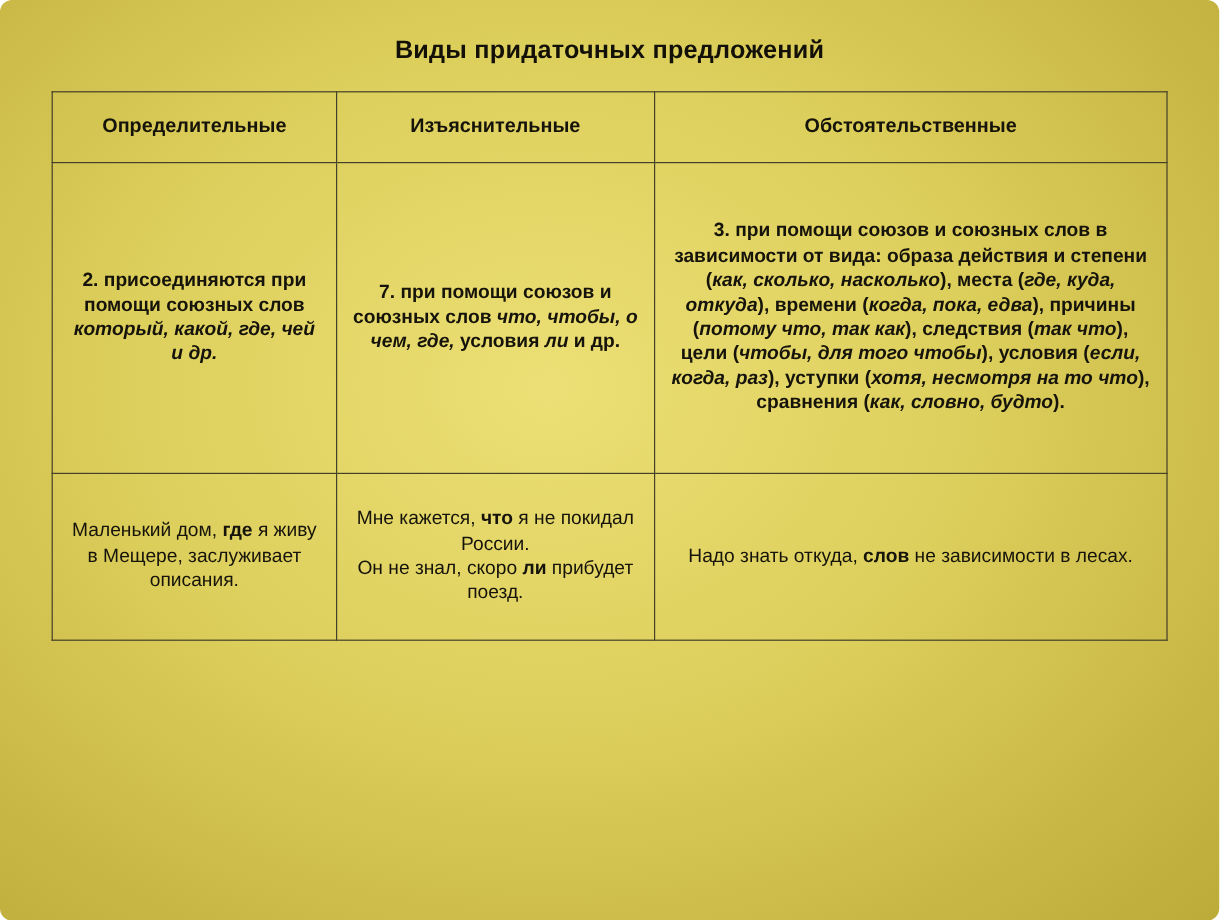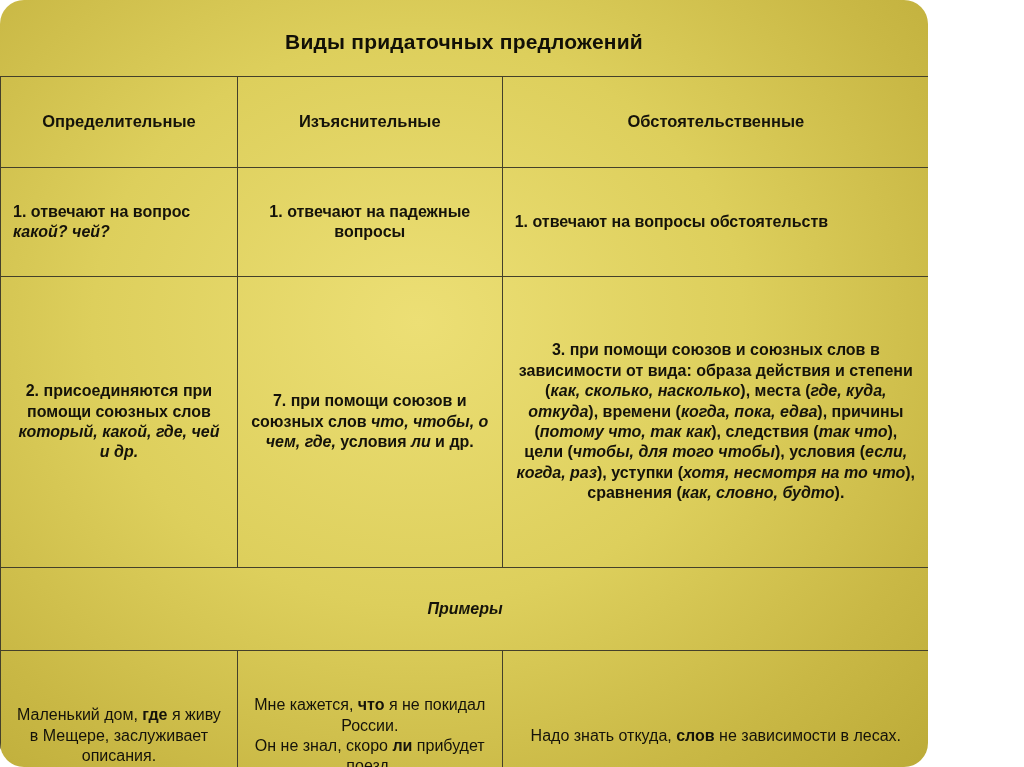--- a/index.html
+++ b/index.html
@@ -3,23 +3,23 @@
 <meta charset="utf-8">
 <style>
   html, body {
     margin: 0;
     padding: 0;
     background: #ffffff;
     font-family: "Liberation Sans", sans-serif;
   }
   .slide {
     position: relative;
-    width: 928px;
+    width: 1016px;
     height: 767px;
-    border-radius: 24px;
+    border-radius: 10px;
     overflow: hidden;
     background: radial-gradient(ellipse at 45% 42%, #ecdf75 0%, #ddcf5c 45%, #c9b845 78%, #bcab38 100%);
     color: #15130a;
   }
   .title {
     margin: 0;
     padding-top: 30px;
     text-align: center;
     font-size: 21px;
     font-weight: 700;
@@ -28,21 +28,21 @@
   }
   table.grid {
     table-layout: fixed;
     border-collapse: collapse;
     width: 930px;
     margin: 22px auto 0 auto;
   }
   table.grid th, table.grid td {
     border: 1px solid #44402a;
     vertical-align: middle;
-    padding: 22px 12px;
+    padding: 6px 12px;
     font-size: 16px;
     line-height: 1.28;
     color: #15130a;
   }
   table.grid th {
     font-weight: 700;
     text-align: center;
     height: 46px;
     font-size: 16.5px;
   }
@@ -79,32 +79,24 @@
       <col style="width:46%">
     </colgroup>
     <thead>
       <tr class="row-header">
         <th>Определительные</th>
         <th>Изъяснительные</th>
         <th>Обстоятельственные</th>
       </tr>
     </thead>
     <tbody>
-      <tr class="row-1 bold-row">
-        <td class="al"><span>1. отвечают на вопрос </span><span class="i">какой? чей?</span></td>
-        <td class="ac"><span>1. отвечают на падежные вопросы</span></td>
-        <td class="al"><span>1. отвечают на вопросы обстоятельств</span></td>
-      </tr>
       <tr class="row-3 bold-row">
         <td class="ac"><span>2. присоединяются при помощи союзных слов </span><span class="i">который, какой, где, чей и др.</span></td>
         <td class="ac"><span>7. при помощи союзов и союзных слов </span><span class="i">что, чтобы, о чем, где,</span><span> условия </span><span class="i">ли</span><span> и др.</span></td>
         <td class="ac cell-c3-big"><span>3. при помощи союзов и союзных слов в зависимости от вида: образа действия и степени (</span><span class="i">как, сколько, насколько</span><span>), места (</span><span class="i">где, куда, откуда</span><span>), времени (</span><span class="i">когда, пока, едва</span><span>), причины (</span><span class="i">потому что, так как</span><span>), следствия (</span><span class="i">так что</span><span>), цели (</span><span class="i">чтобы, для того чтобы</span><span>), условия (</span><span class="i">если, когда, раз</span><span>), уступки (</span><span class="i">хотя, несмотря на то что</span><span>), сравнения (</span><span class="i">как, словно, будто</span><span>).</span></td>
-      </tr>
-      <tr class="row-label">
-        <td class="examples-label" colspan="3">Примеры</td>
       </tr>
       <tr class="row-ex">
         <td class="ac"><span>Маленький дом, </span><span class="b">где</span><span> я живу в Мещере, заслуживает описания.</span></td>
         <td class="ac"><span>Мне кажется, </span><span class="b">что</span><span> я не покидал России.
 Он не знал, скоро </span><span class="b">ли</span><span> прибудет поезд.</span></td>
         <td class="ac"><span>Надо знать откуда, </span><span class="b">слов</span><span> не зависимости в лесах.</span></td>
       </tr>
     </tbody>
   </table>
 

